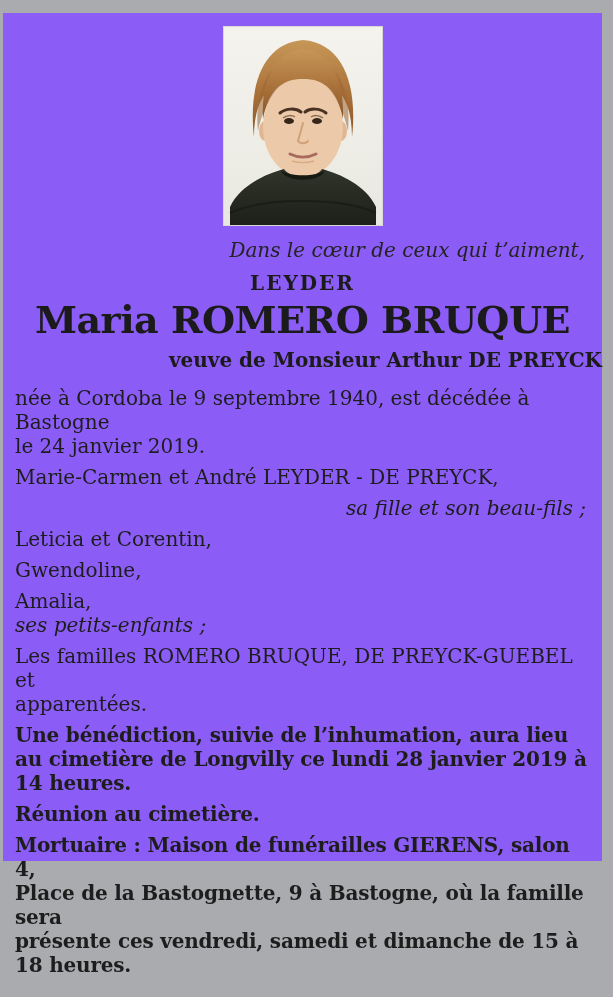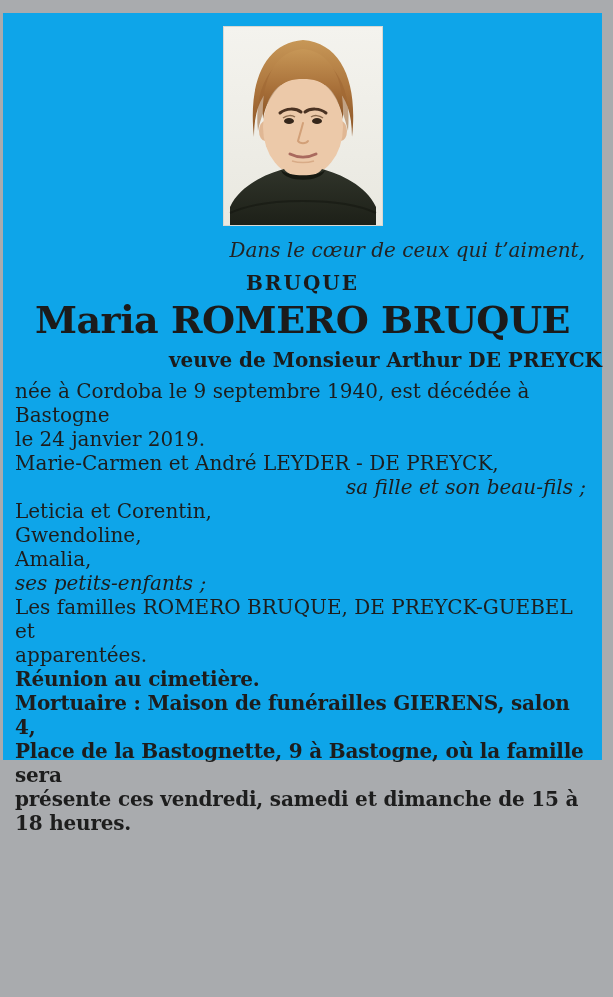--- a/index.html
+++ b/index.html
@@ -5,22 +5,22 @@
   html,body{margin:0;padding:0;}
   body{
     width:613px;height:997px;
     background:#a9abae;
     font-family:"DejaVu Serif", serif;
     overflow:hidden;
     position:relative;
   }
   .card{
     position:absolute;left:3px;top:13px;
-    width:599px;height:747px;
-    background:#0ea5e9;
+    width:599px;height:848px;
+    background:#8b5cf6;
     box-sizing:border-box;
   }
   .photo-wrap{
     padding-top:14px;
     text-align:center;
   }
   .photo-wrap svg{
     outline:1px solid #d9d8d2;
     vertical-align:top;
   }
@@ -60,21 +60,21 @@
     line-height:26px;
     color:#1b1b1b;
   }
   .body-text{
     padding:6px 10px 0 12px;
     font-size:20px;
     line-height:24px;
     color:#1d1d1d;
   }
   .body-text p{
-    margin:0 0;
+    margin:7px 0;
     white-space:pre-line;
   }
   .body-text p.bold{font-weight:bold;letter-spacing:-0.2px;}
   .align-right{
     text-align:right;
     padding-right:6px;
     font-style:italic;
   }
   .split-row{
     display:flex;
@@ -144,37 +144,40 @@
         <path d="M57,143 C60,156 98,156 101,143 C94,150 64,150 57,143 Z" fill="#161911"></path>
         <path d="M6,186 C40,170 118,170 152,186" stroke="#11140d" stroke-width="2" fill="none" opacity="0.5"></path>
       </g>
     </svg>
   </div>
 
   <div class="quote">
     <div>Dans le cœur de ceux qui t’aiment,</div>
   </div>
 
-  <div class="madame">BRUQUE</div>
+  <div class="madame">LEYDER</div>
   <div class="name">Maria ROMERO BRUQUE</div>
   <div class="subtitle">veuve de Monsieur Arthur DE PREYCK</div>
 
   <div class="body-text">
     <p>née à Cordoba le 9 septembre 1940, est décédée à Bastogne
 le 24 janvier 2019.</p>
     <p>Marie-Carmen et André LEYDER - DE PREYCK,</p>
     <p class="align-right">sa fille et son beau-fils ;</p>
     <p>Leticia et Corentin,</p>
     <p>Gwendoline,</p>
     <p class="split-row">
       <span>Amalia,</span>
       <span class="role">ses petits-enfants ;</span>
     </p>
     <p>Les familles ROMERO BRUQUE, DE PREYCK-GUEBEL et
 apparentées.</p>
+    <p class="bold">Une bénédiction, suivie de l’inhumation, aura lieu
+au cimetière de Longvilly ce lundi 28 janvier 2019 à
+14 heures.</p>
     <p class="bold">Réunion au cimetière.</p>
     <p class="bold">Mortuaire : Maison de funérailles GIERENS, salon 4,
 Place de la Bastognette, 9 à Bastogne, où la famille sera
 présente ces vendredi, samedi et dimanche de 15 à
 18 heures.</p>
 
   </div>
 
 </div>
 

